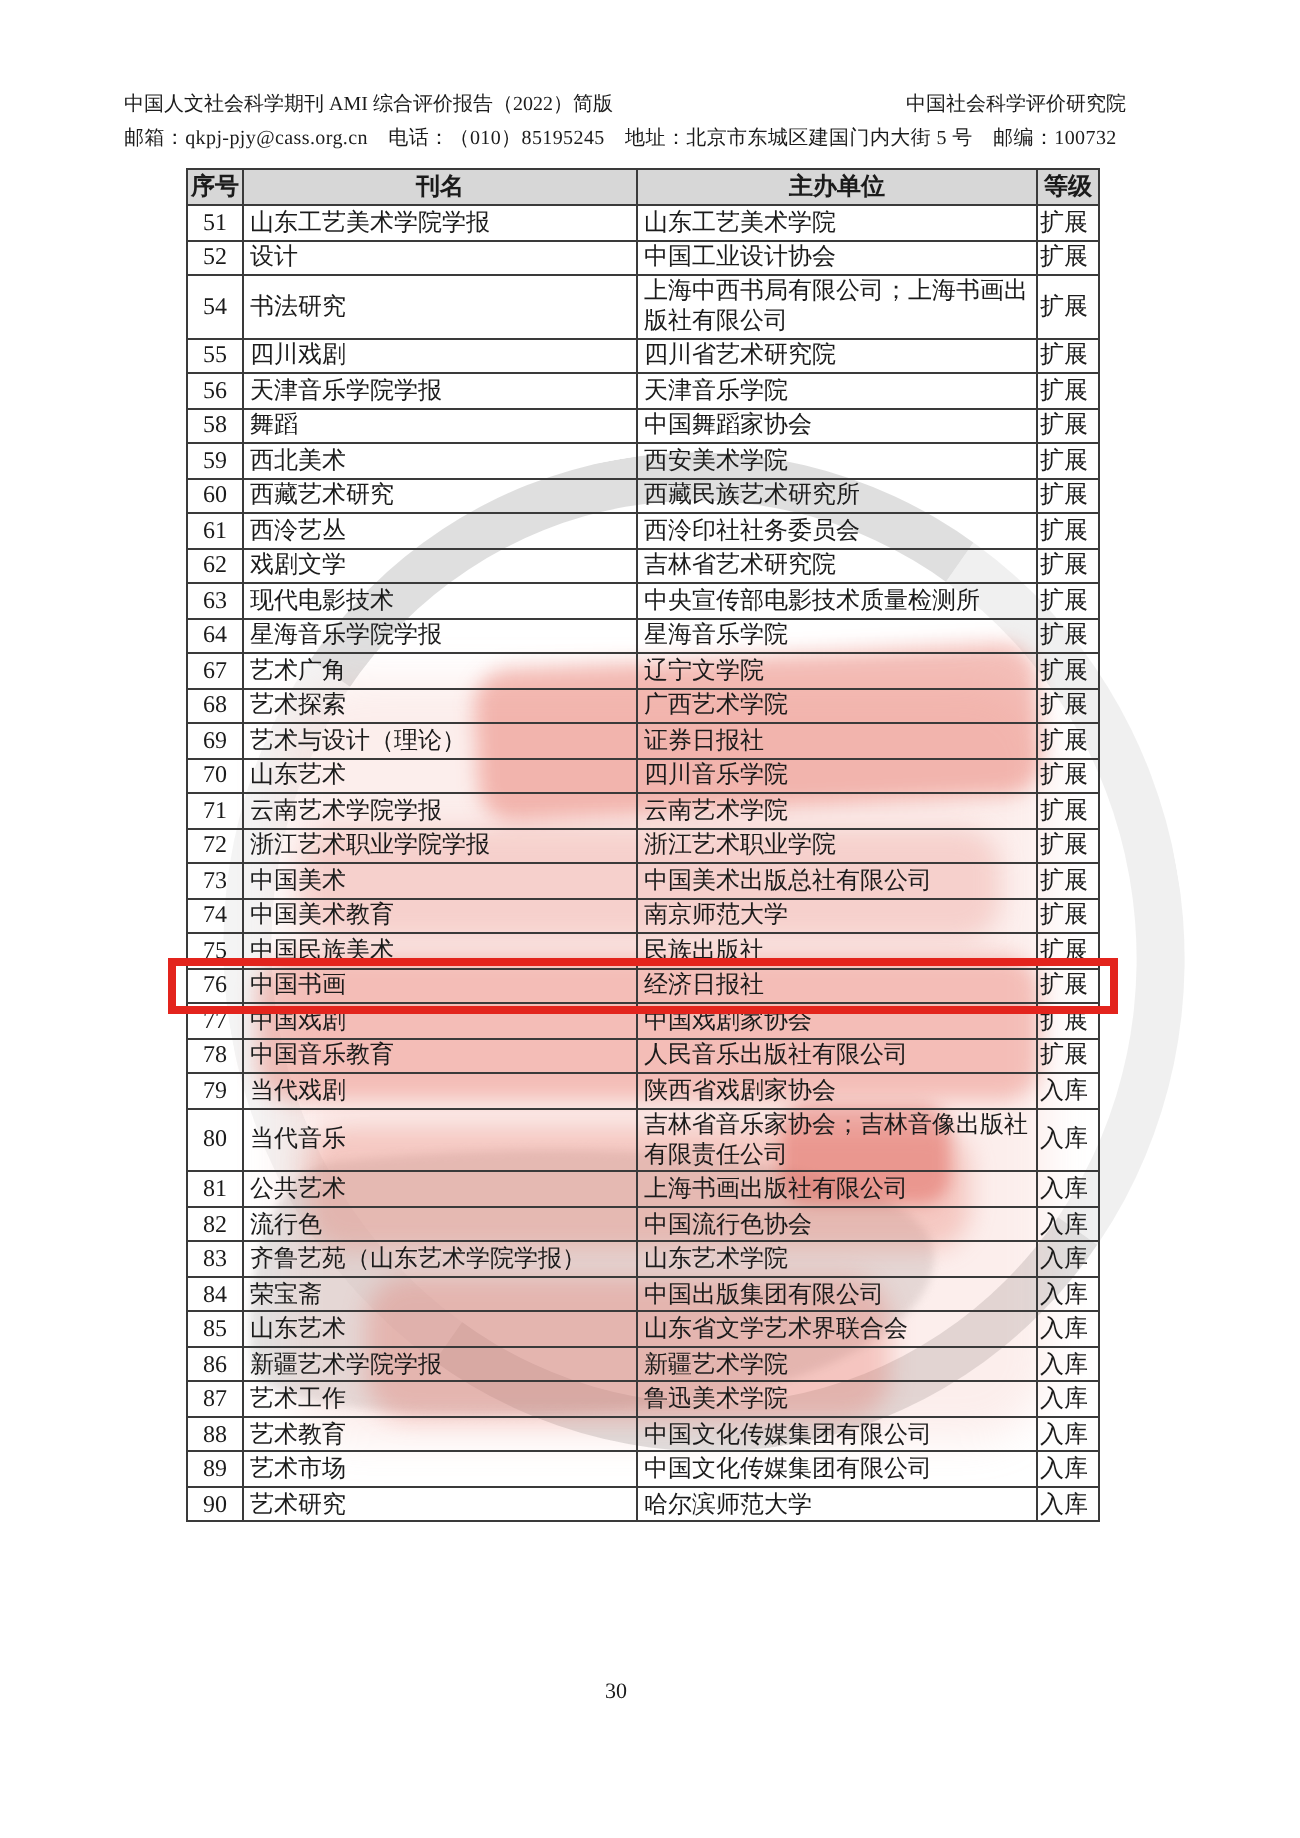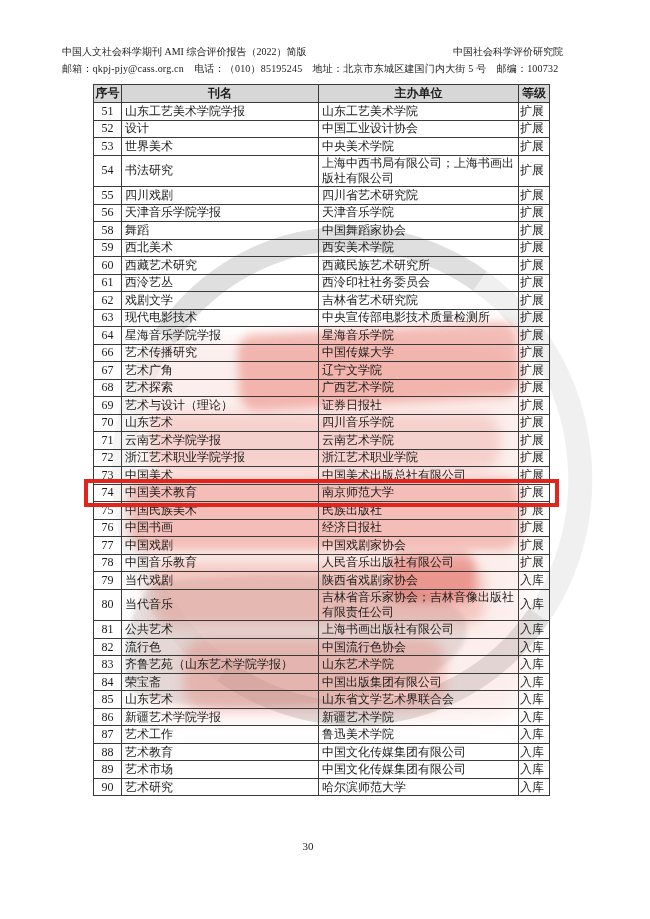--- a/index.html
+++ b/index.html
@@ -103,26 +103,20 @@
           <td>山东工艺美术学院</td>
           <td class="c-grade">扩展</td>
         </tr>
         <tr>
           <td class="c-no">52</td>
           <td>设计</td>
           <td>中国工业设计协会</td>
           <td class="c-grade">扩展</td>
         </tr>
         <tr>
-          <td class="c-no">53</td>
-          <td>世界美术</td>
-          <td>中央美术学院</td>
-          <td class="c-grade">扩展</td>
-        </tr>
-        <tr>
           <td class="c-no">54</td>
           <td>书法研究</td>
           <td>上海中西书局有限公司；上海书画出版社有限公司</td>
           <td class="c-grade">扩展</td>
         </tr>
         <tr>
           <td class="c-no">55</td>
           <td>四川戏剧</td>
           <td>四川省艺术研究院</td>
           <td class="c-grade">扩展</td>
@@ -166,26 +160,20 @@
         <tr>
           <td class="c-no">63</td>
           <td>现代电影技术</td>
           <td>中央宣传部电影技术质量检测所</td>
           <td class="c-grade">扩展</td>
         </tr>
         <tr>
           <td class="c-no">64</td>
           <td>星海音乐学院学报</td>
           <td>星海音乐学院</td>
-          <td class="c-grade">扩展</td>
-        </tr>
-        <tr>
-          <td class="c-no">66</td>
-          <td>艺术传播研究</td>
-          <td>中国传媒大学</td>
           <td class="c-grade">扩展</td>
         </tr>
         <tr>
           <td class="c-no">67</td>
           <td>艺术广角</td>
           <td>辽宁文学院</td>
           <td class="c-grade">扩展</td>
         </tr>
         <tr>
           <td class="c-no">68</td>

